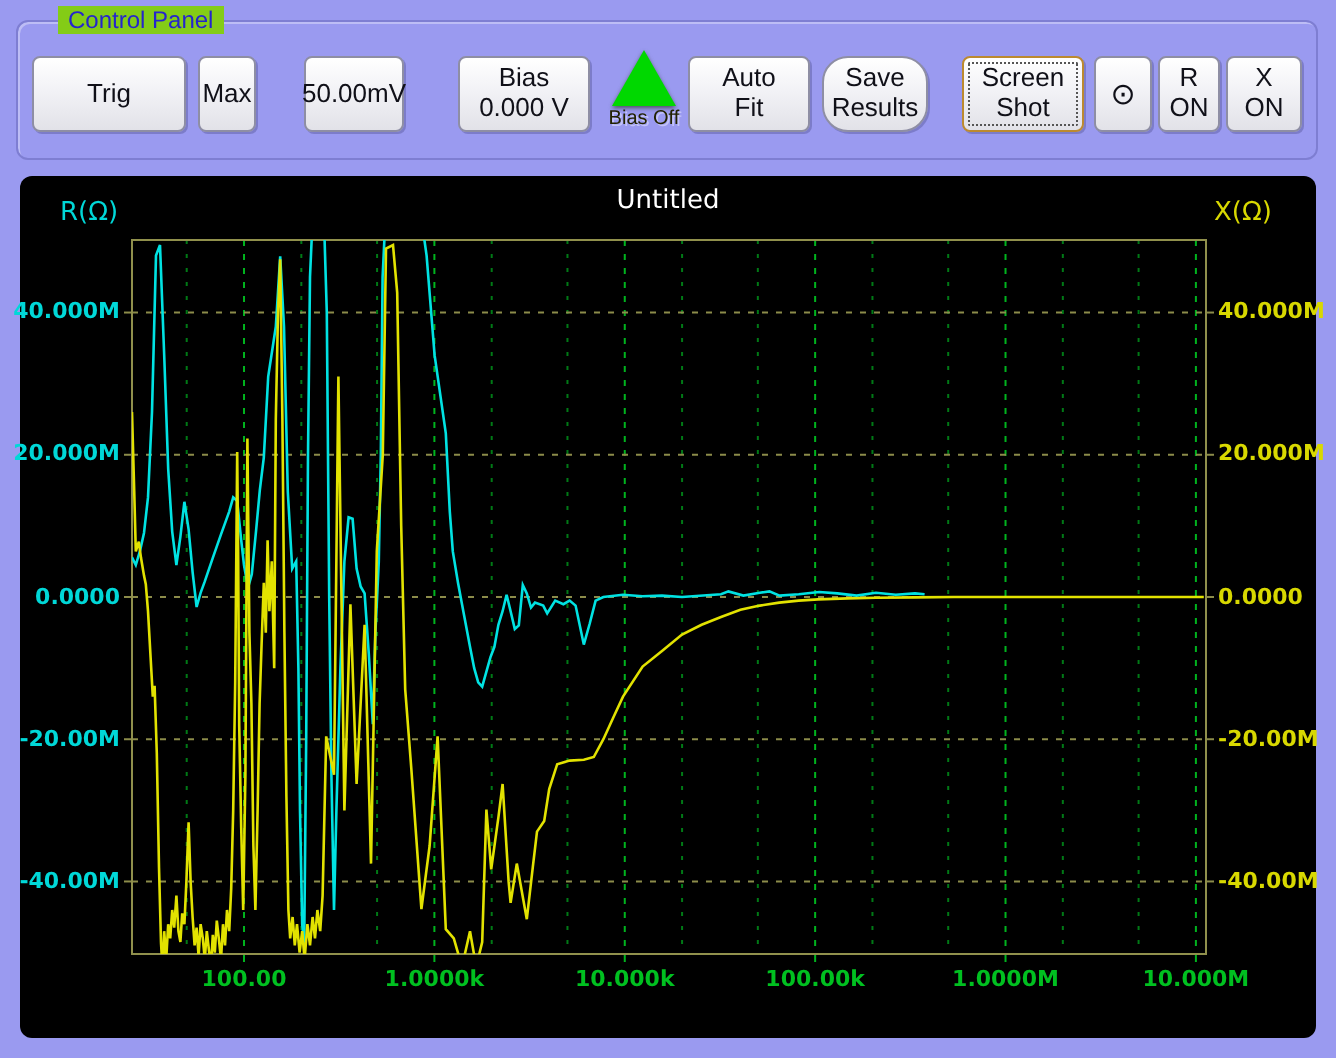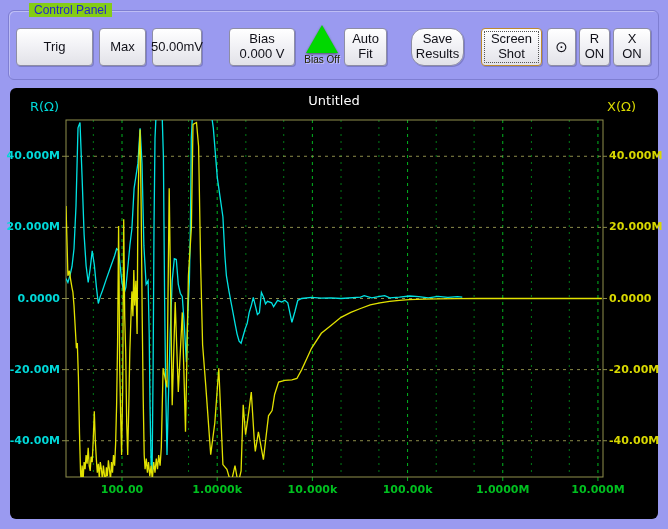--- a/index.html
+++ b/index.html
@@ -21,24 +21,24 @@
   .btn{
     position:absolute;top:28px;height:38px;box-sizing:border-box;
     display:flex;flex-direction:column;align-items:center;justify-content:center;
     background:linear-gradient(#ffffff,#f2f2f6 45%,#e2e2e8);
     border:1px solid #8e8ea4;border-radius:4px;
     box-shadow:1px 1px 0 rgba(70,70,130,0.35);
     color:#101018;font-size:13px;line-height:1.12;cursor:default;
   }
   .btn span{pointer-events:none;}
   #btn-trig{left:16px;width:77px;}
-  #btn-max{left:99px;width:47px;}
+  #btn-max{left:99px;width:29px;}
   #btn-level{left:152px;width:50px;}
   #btn-bias{left:229px;width:66px;}
-  #btn-autofit{left:344px;width:43px;}
+  #btn-autofit{left:344px;width:61px;}
   #btn-save{left:411px;width:53px;border-radius:13px;}
   #btn-screenshot{left:481px;width:61px;border-color:#bc8a30;outline:1px dotted #555;outline-offset:-4px;}
   #btn-marker{left:547px;width:29px;font-family:"DejaVu Sans",sans-serif;font-size:15px;}
   #btn-ron{left:579px;width:31px;}
   #btn-xon{left:613px;width:38px;}
   .bias-triangle{
     position:absolute;left:306px;top:25px;width:0;height:0;
     border-left:16px solid transparent;border-right:16px solid transparent;
     border-bottom:28px solid #00d800;
     filter:drop-shadow(0 1px 1px rgba(60,60,60,0.8));

